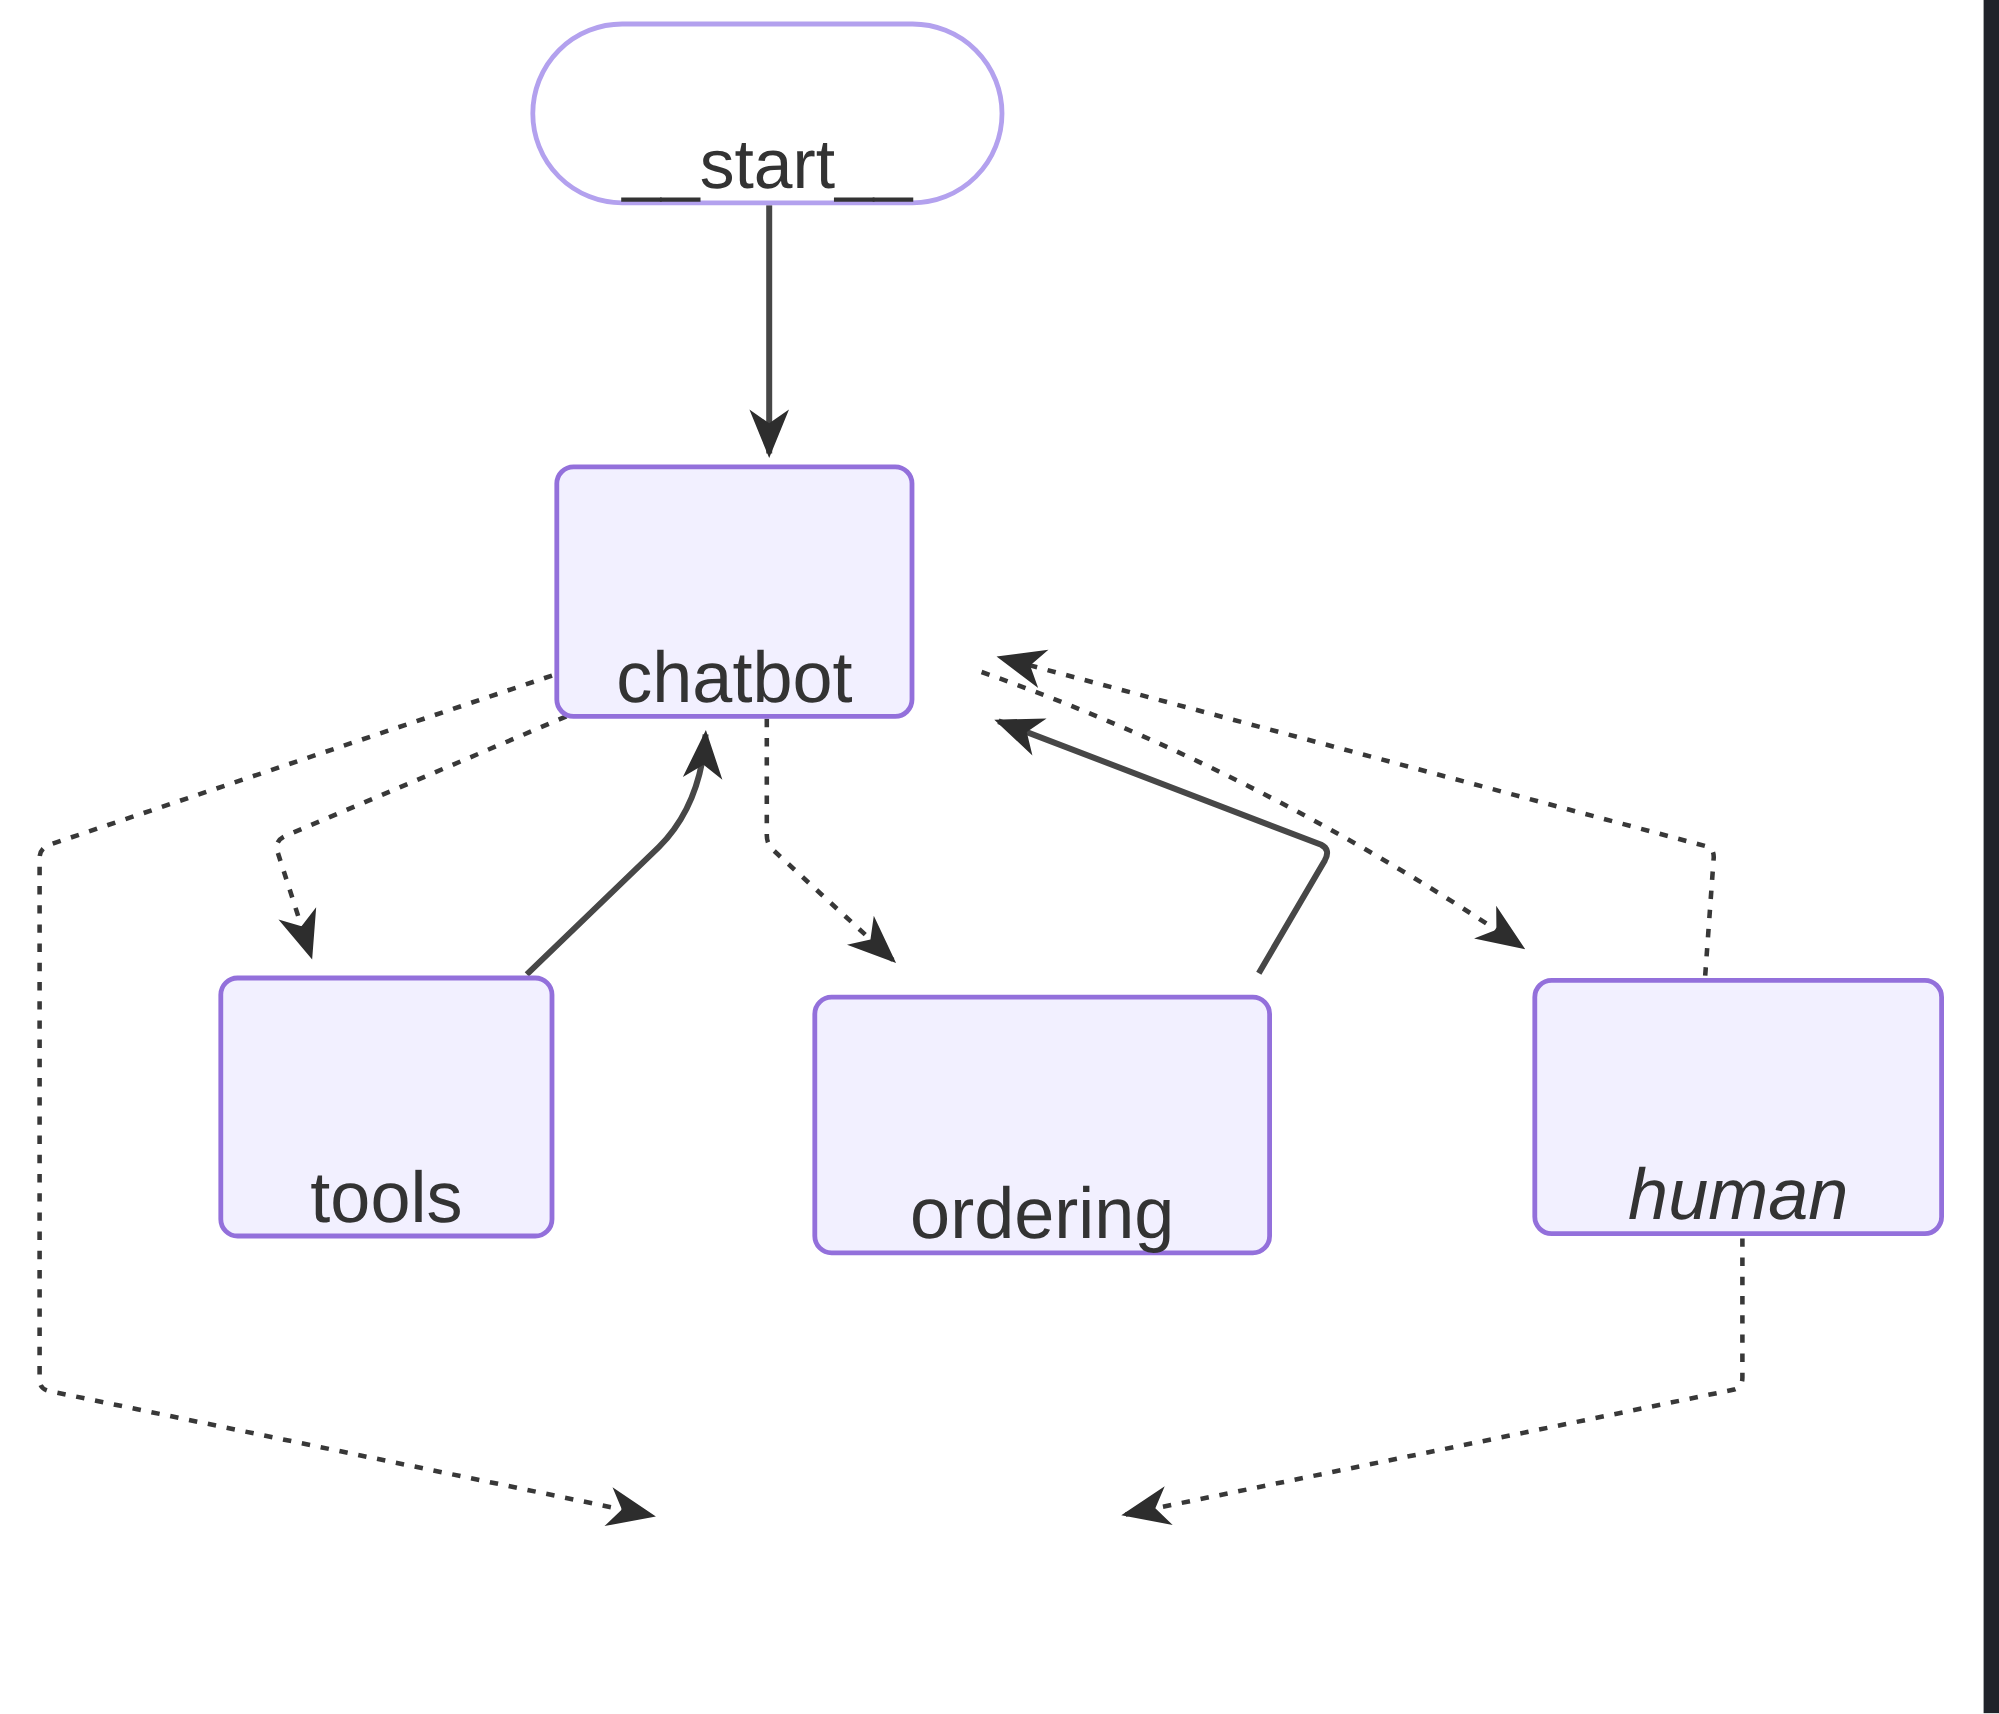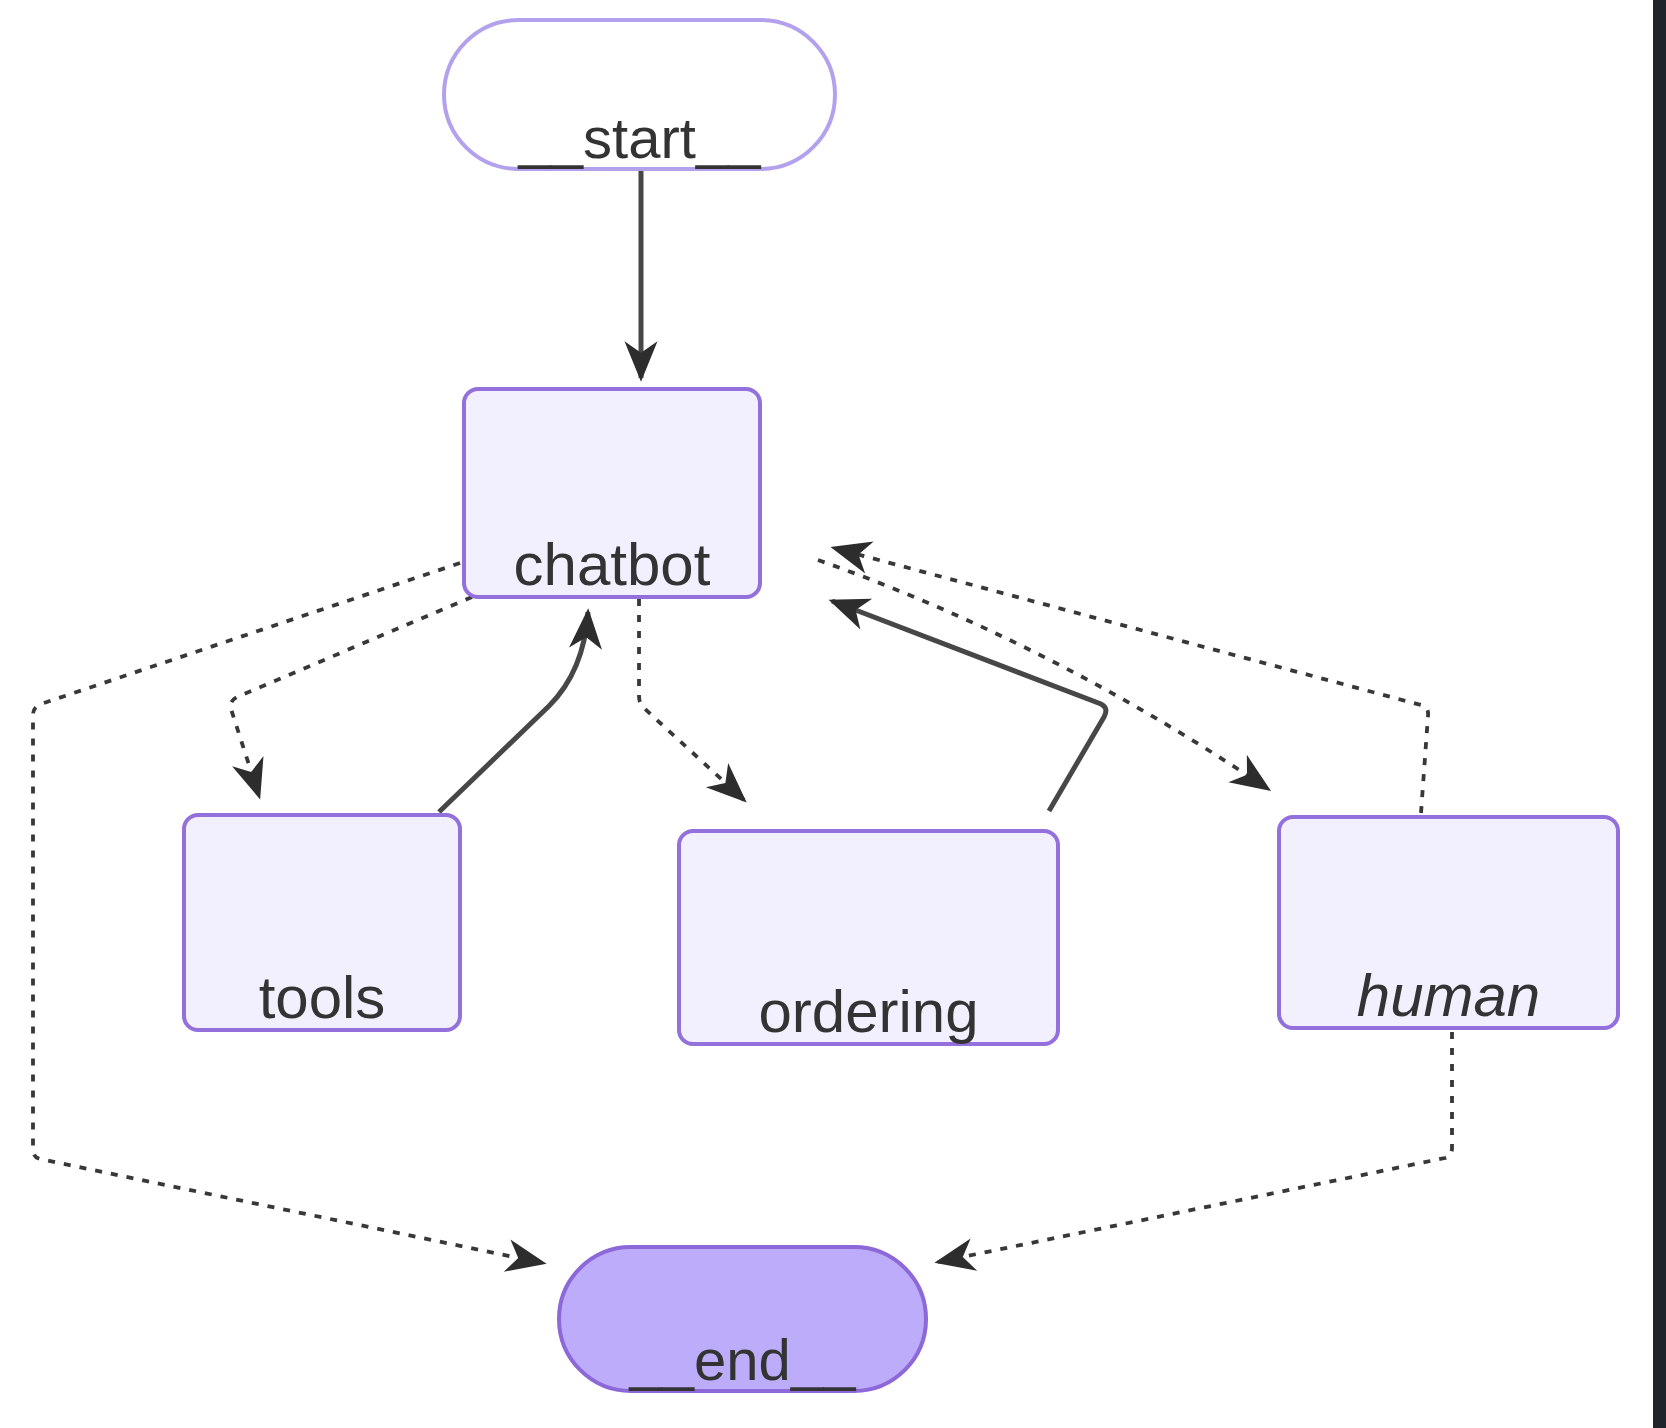--- a/index.html
+++ b/index.html
@@ -92,18 +92,15 @@
   </div>
 
   <div class="node" id="node-ordering">
     <span>ordering</span>
   </div>
 
   <div class="node" id="node-human">
     <span>human</span>
   </div>
 
-  <div class="node pill" id="node-end">
-    <span>__end__</span>
-  </div>
 
   <div id="right-bar"></div>
 </div>
 
 </body></html>

